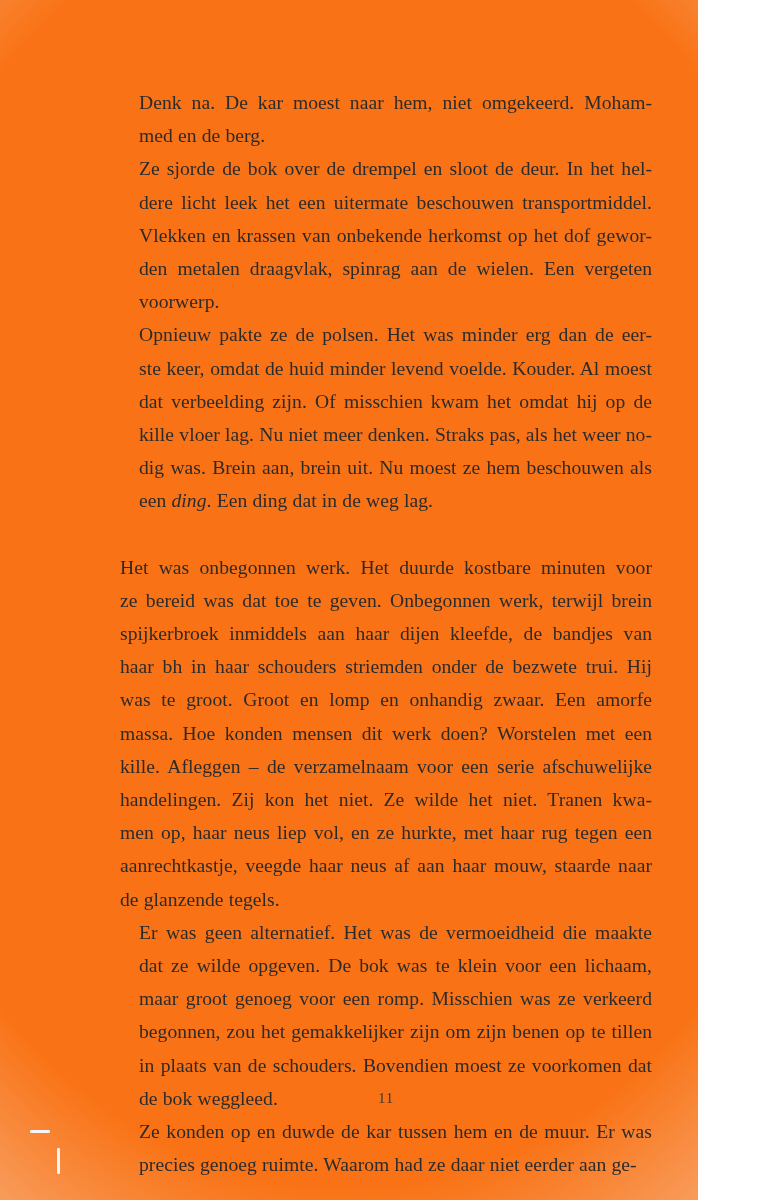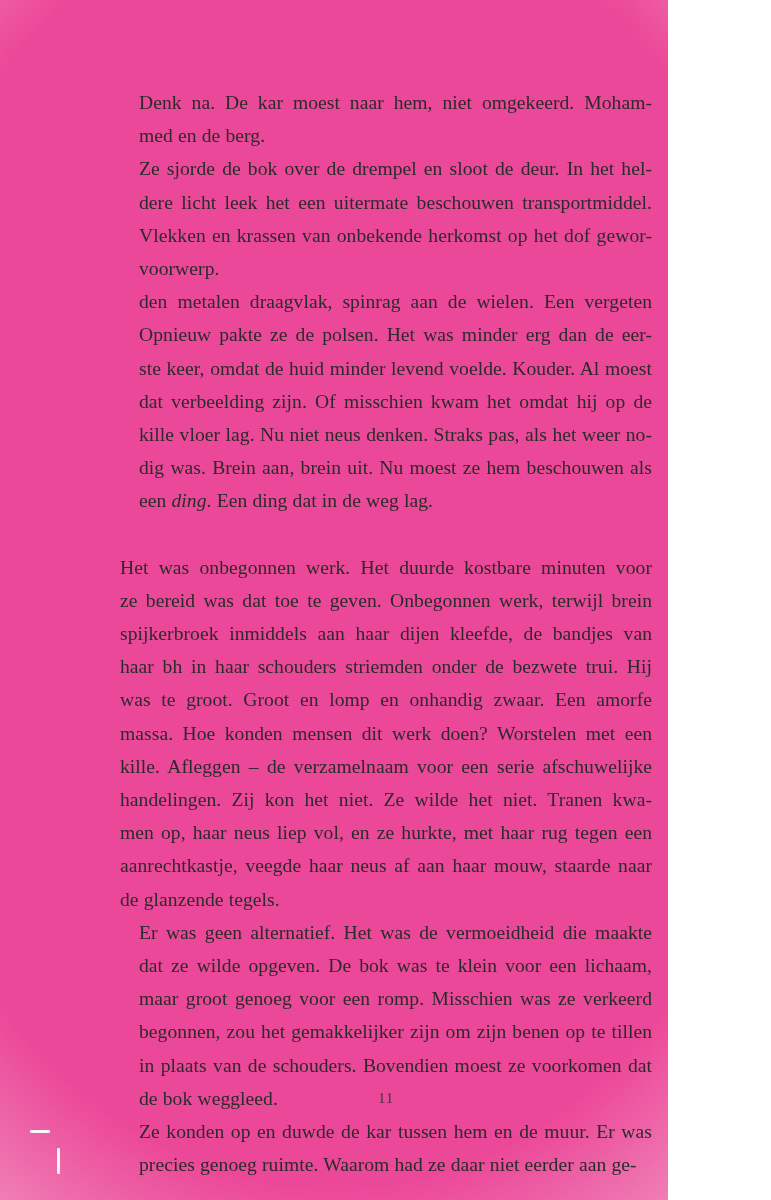--- a/index.html
+++ b/index.html
@@ -4,27 +4,26 @@
 <title>Book page</title>
 <style>
   html, body {
     margin: 0;
     padding: 0;
     background: #ffffff;
   }
 
   .page {
     position: relative;
-    width: 628px;
+    width: 698px;
     height: 1200px;
-    background: #ec4899;
+    background: #f97316;
     overflow: hidden;
     font-family: "Liberation Serif", "DejaVu Serif", serif;
     color: #2b2b2b;
-    padding-left: 40px;
   }
 
   
   .paper-grain {
     position: absolute;
     inset: 0;
     pointer-events: none;
     background:
       radial-gradient(ellipse 120% 90% at 50% 45%, rgba(255,255,255,0) 60%, rgba(246,245,243,0.9) 100%);
   }
@@ -119,28 +118,28 @@
   <div class="text-block" id="text-block">
       <div>
         <p class="para indent">
           <span class="line indent">Denk na. De kar moest naar hem, niet omgekeerd. Moham-</span>
           <span class="line last">med en de berg.</span>
         </p>
         <p class="para indent">
           <span class="line indent">Ze sjorde de bok over de drempel en sloot de deur. In het hel-</span>
           <span class="line">dere licht leek het een uitermate beschouwen transportmiddel.</span>
           <span class="line">Vlekken en krassen van onbekende herkomst op het dof gewor-</span>
+          <span class="line">den metalen draagvlak, spinrag aan de wielen. Een vergeten</span>
           <span class="line last">voorwerp.</span>
-          <span class="line">den metalen draagvlak, spinrag aan de wielen. Een vergeten</span>
         </p>
         <p class="para indent">
           <span class="line indent">Opnieuw pakte ze de polsen. Het was minder erg dan de eer-</span>
           <span class="line">ste keer, omdat de huid minder levend voelde. Kouder. Al moest</span>
           <span class="line">dat verbeelding zijn. Of misschien kwam het omdat hij op de</span>
-          <span class="line">kille vloer lag. Nu niet neus denken. Straks pas, als het weer no-</span>
+          <span class="line">kille vloer lag. Nu niet meer denken. Straks pas, als het weer no-</span>
           <span class="line">dig was. Brein aan, brein uit. Nu moest ze hem beschouwen als</span>
           <span class="line last">een <em class="italic">ding</em>. Een ding dat in de weg lag.</span>
         </p>
       </div>
       <div class="section-gap"></div>
       <div>
         <p class="para">
           <span class="line">Het was onbegonnen werk. Het duurde kostbare minuten voor</span>
           <span class="line">ze bereid was dat toe te geven. Onbegonnen werk, terwijl brein</span>
           <span class="line">spijkerbroek inmiddels aan haar dijen kleefde, de bandjes van</span>

